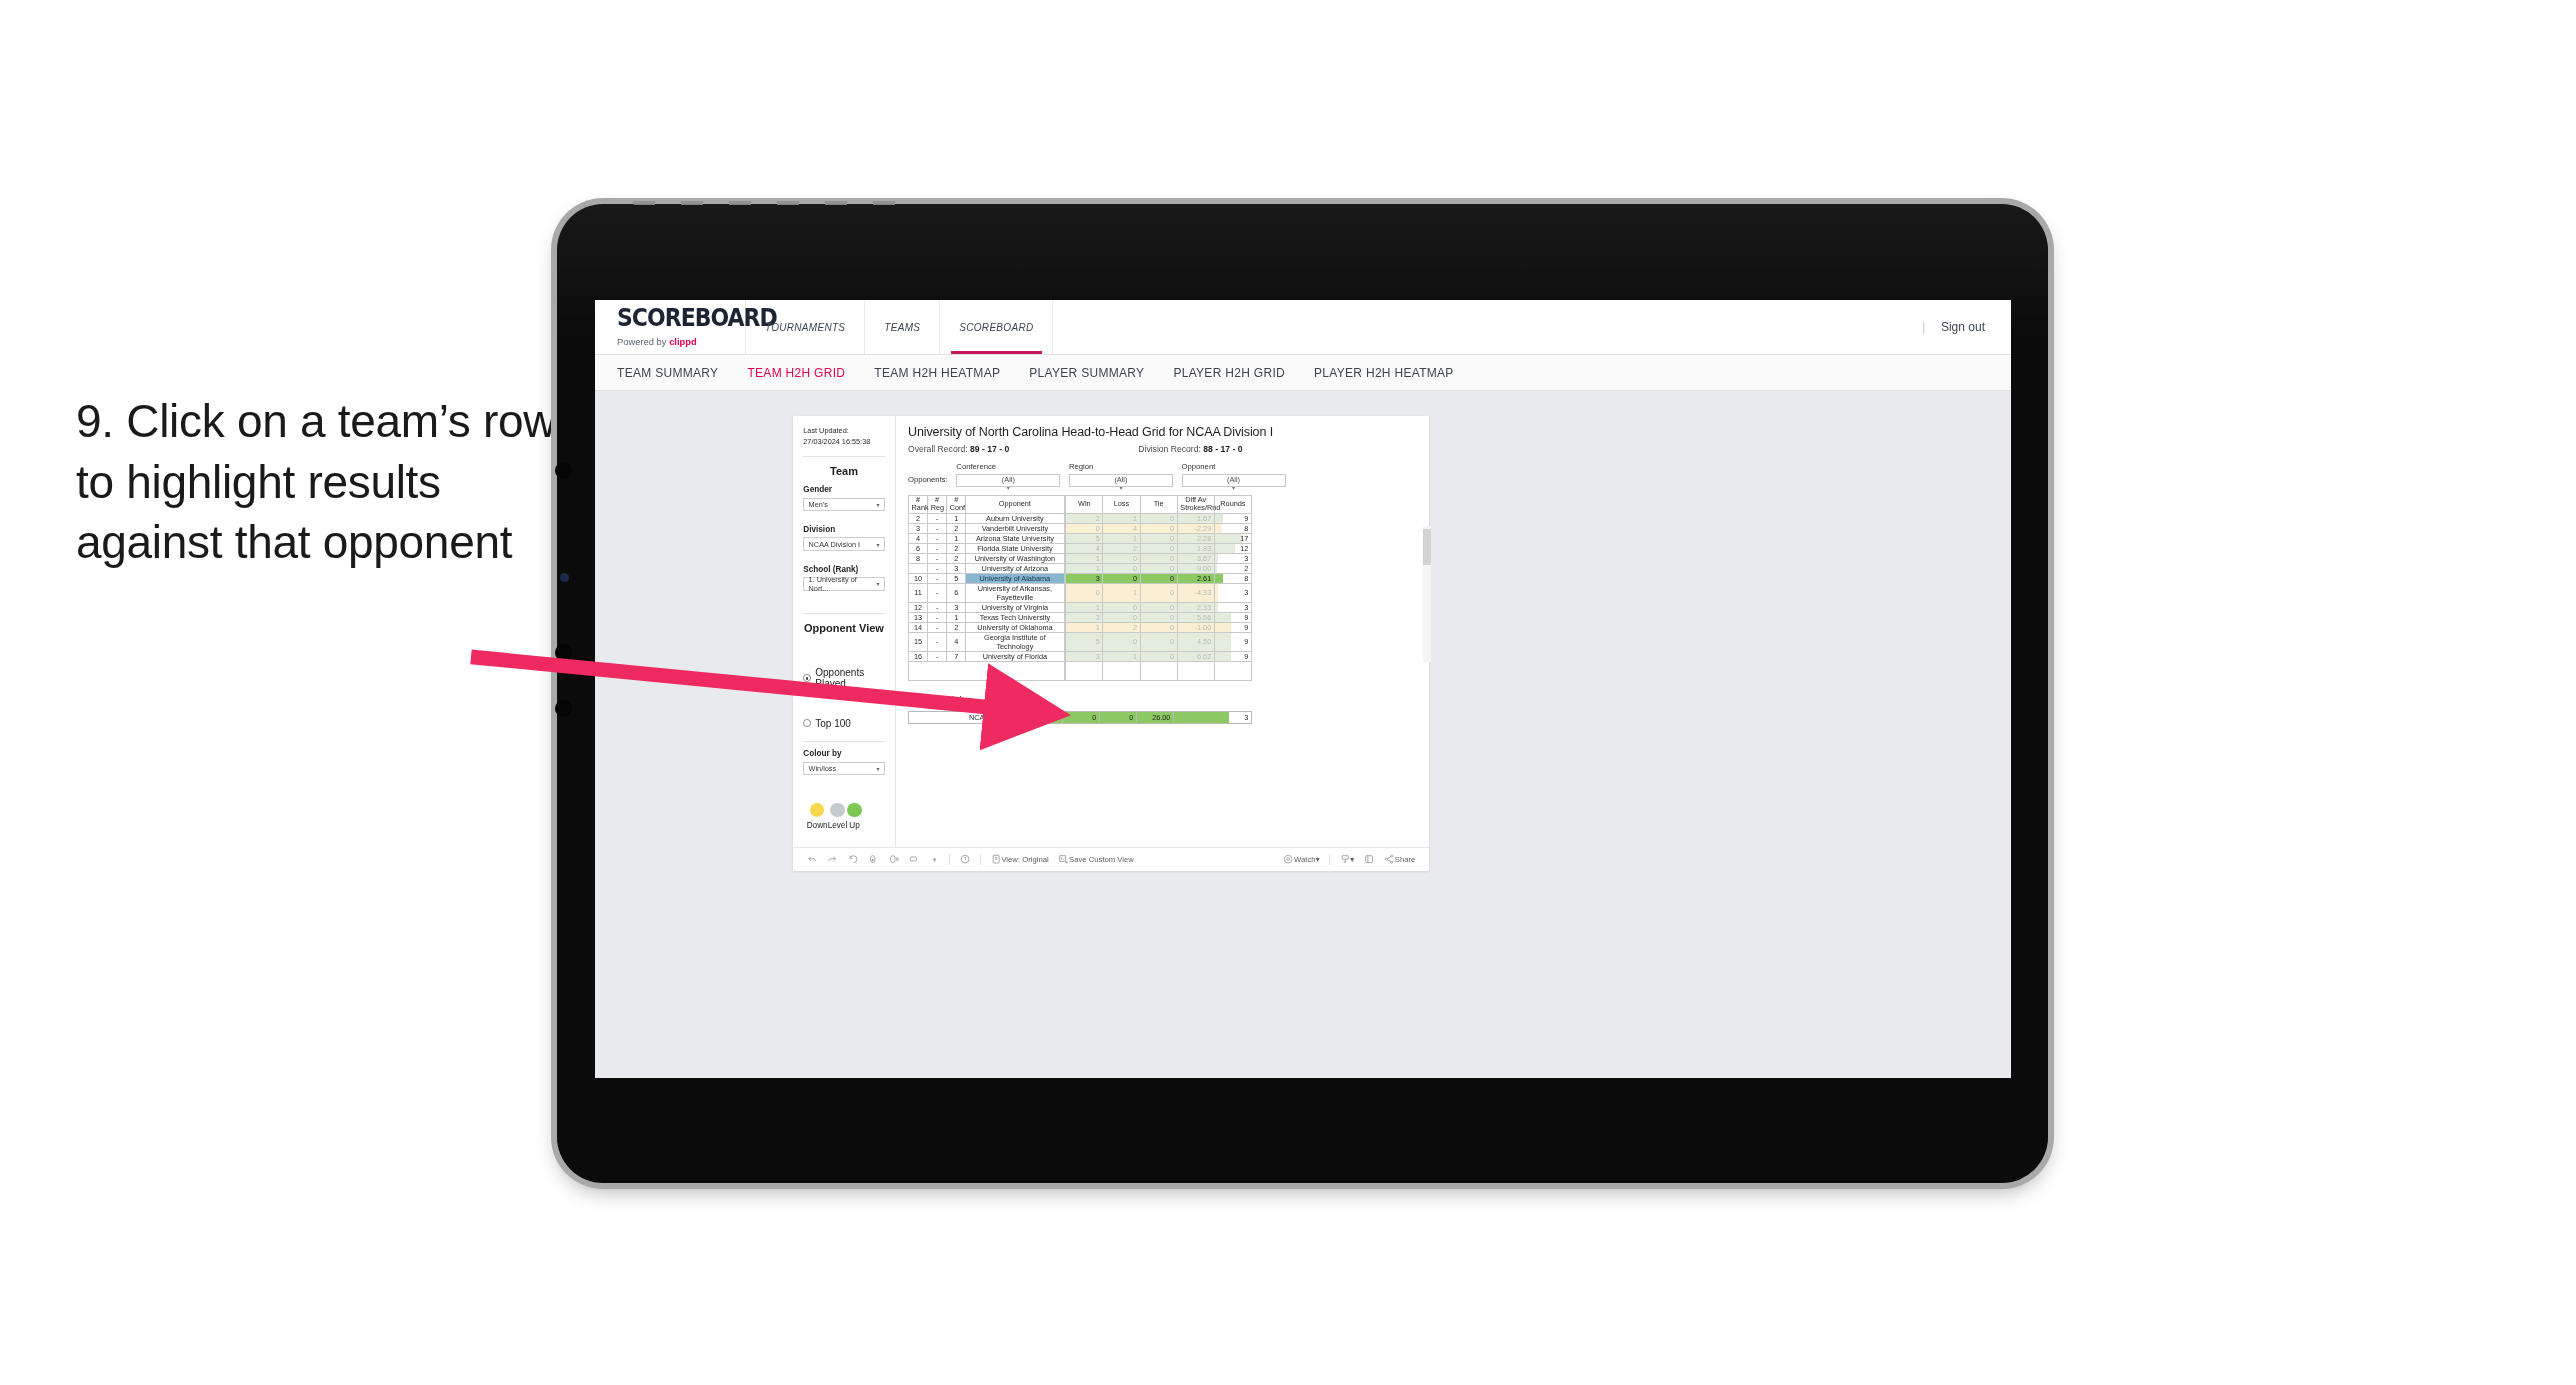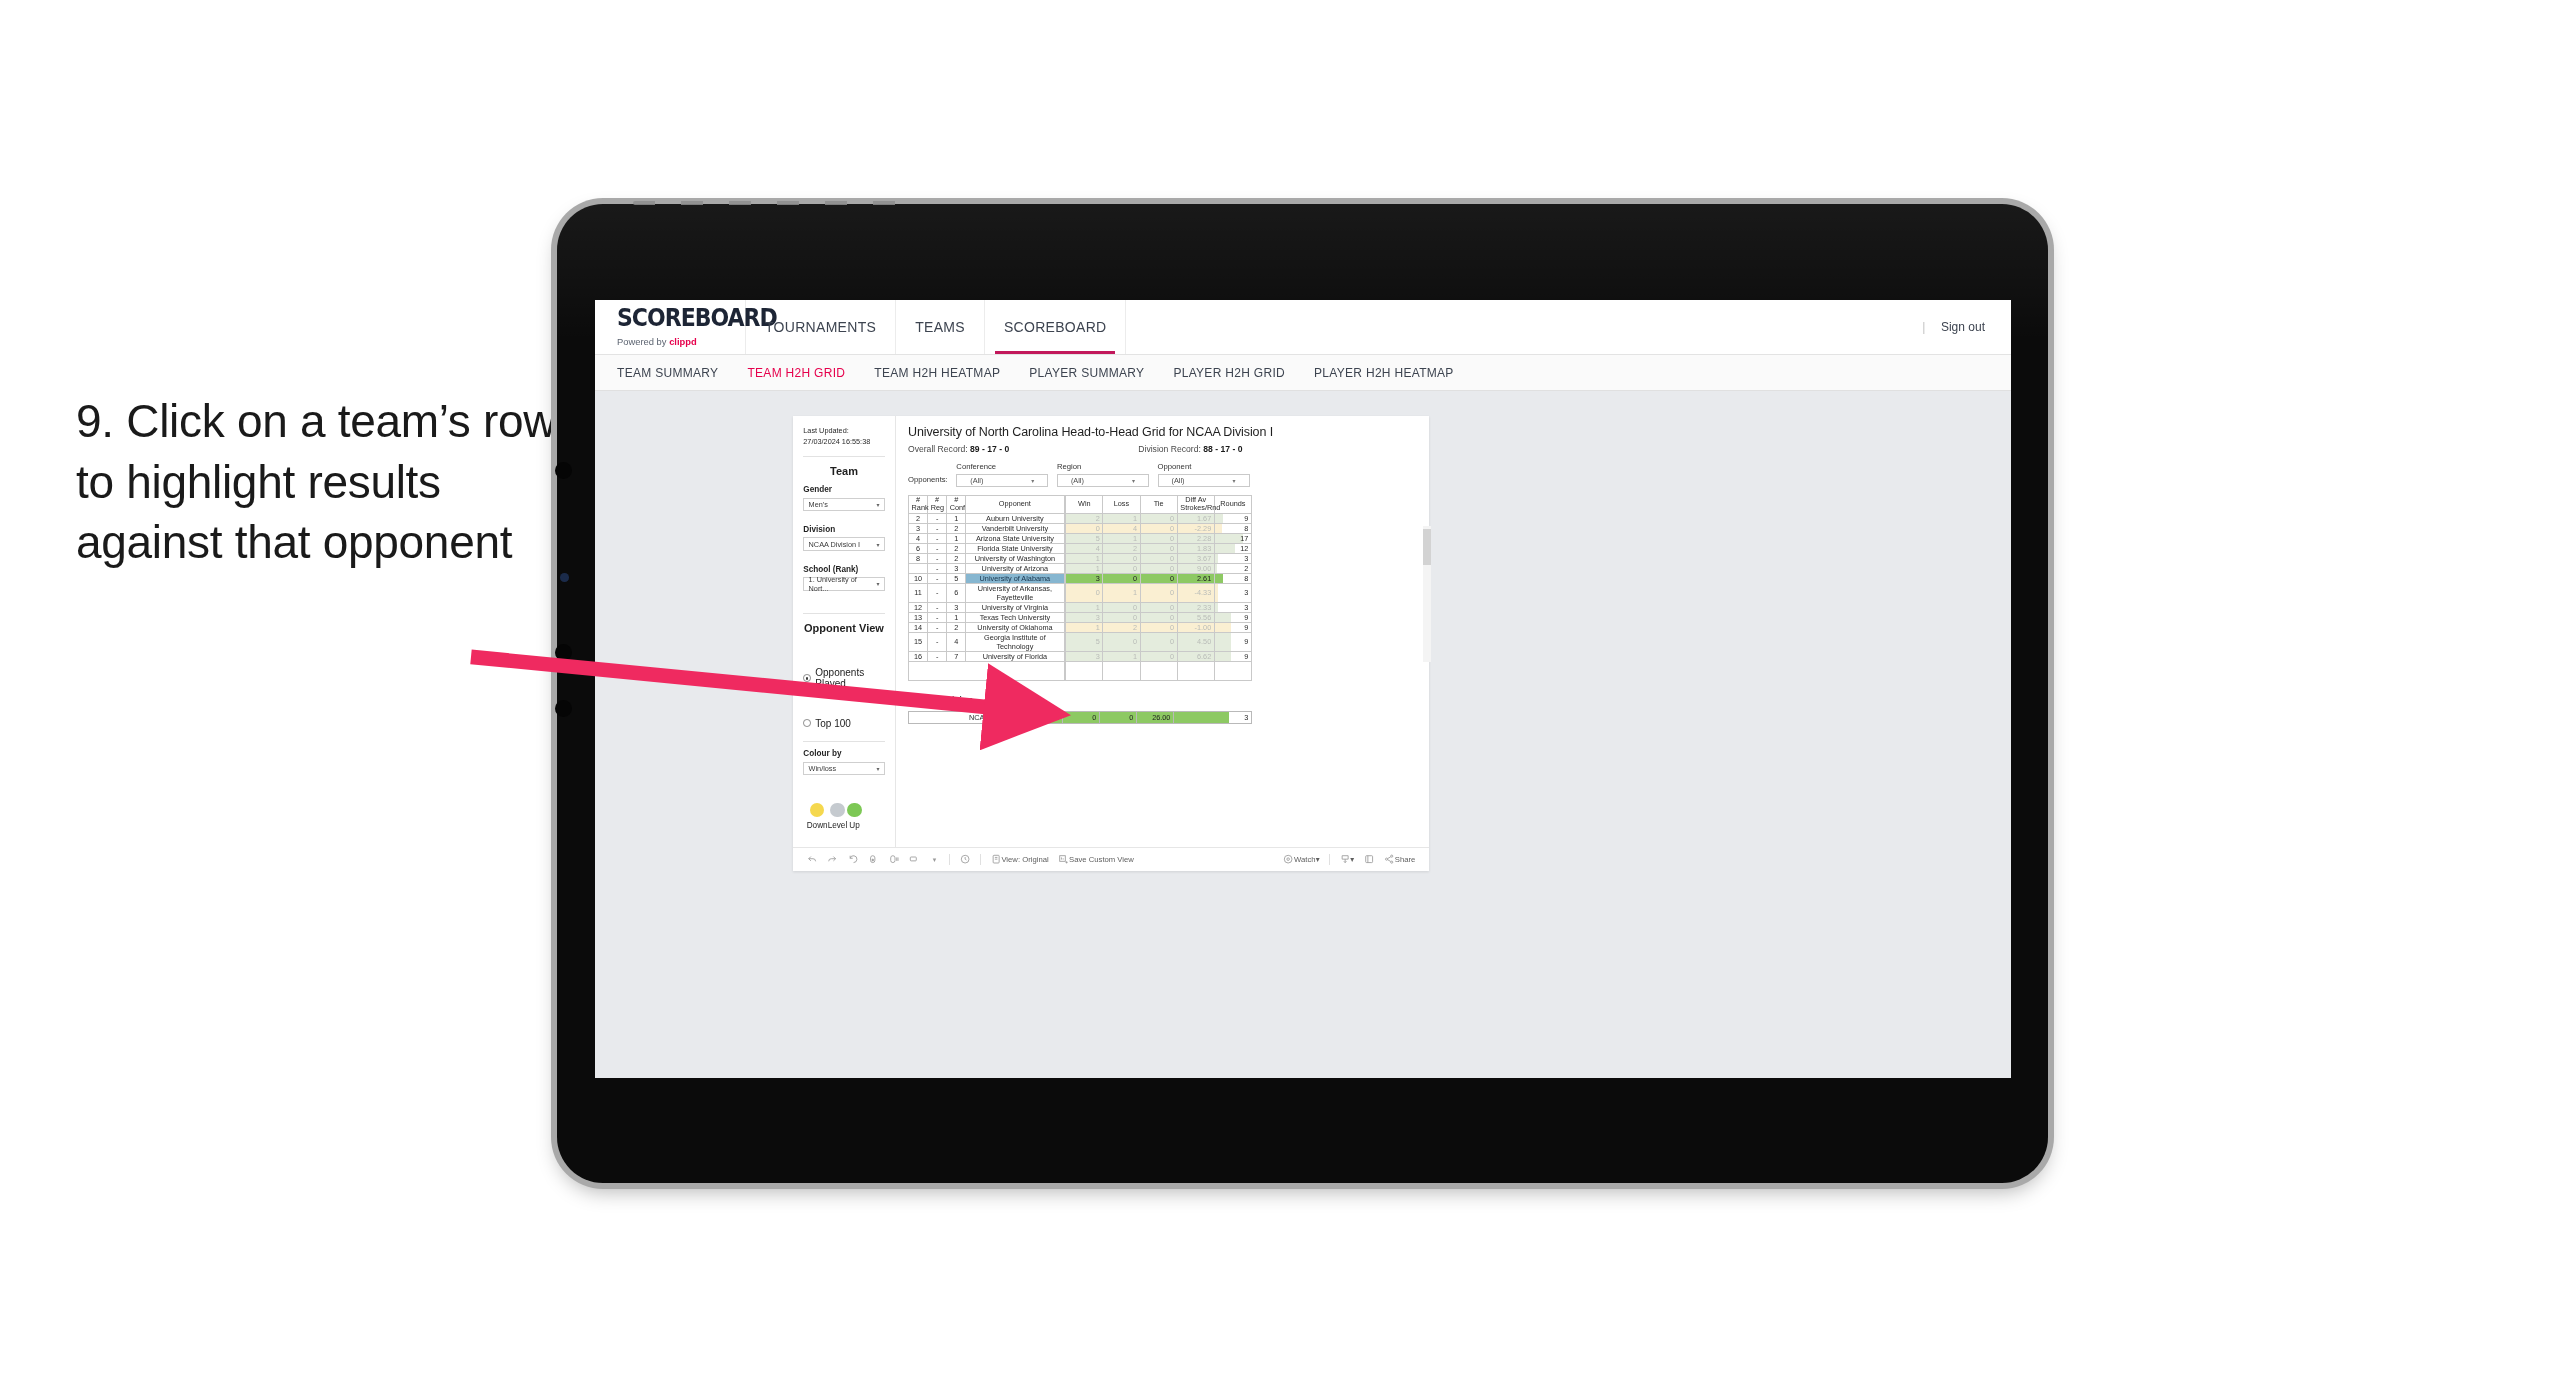--- a/index.html
+++ b/index.html
@@ -78,23 +78,24 @@
     font-family: "DejaVu Sans", sans-serif;
     font-weight: 700; font-size: 22px; letter-spacing: -1px;
     color: #1d2535; line-height: 1; transform: scaleY(1.12); transform-origin: left bottom;
   }
   .brand-sub { font-size: 9.4px; color:#5b6370; margin-top: 6px; }
   .brand-sub b { color:#e6004c; font-weight:700; }
 
   .navitems { display:flex; align-items:stretch; }
   .navitem {
     display:flex; align-items:center; padding: 0 19px;
-    font-size: 14px; color: #3d4450; letter-spacing:0.3px;
+    font-size: 10px; color: #3d4450; letter-spacing:0.3px;
     border-right: 0.9px solid #ececec; position: relative;
     cursor: pointer;
+    font-style: italic;
   }
   .navitem:first-child { border-left: none; }
   .navitem.active::after {
     content:""; position:absolute; left: 10.3px; right: 10.3px; bottom: 0;
     height: 3.4px; background: #c2185b;
   }
   .navright {
     margin-left: auto; display:flex; align-items:center; gap:15.5px;
     padding-right: 26px; font-size: 12px; color: #3d4450;
   }
@@ -148,23 +149,23 @@
   .vt { font-size: 12.5px; color: #1f1f1f; letter-spacing:-0.1px; }
   .recs { display:flex; margin-top: 5.2px; font-size: 8.6px; color:#4a4a4a; }
   .recs .r2 { margin-left: 129px; }
   .recs b { color:#1a1a1a; }
 
   .filters { display:flex; align-items:flex-end; gap: 8.6px; margin-top: 8.6px; }
   .flabel-inline { font-size: 7.7px; color:#333; padding-bottom: 2.6px; }
   .fcol { display:flex; flex-direction:column; }
   .fcol .cap { font-size: 7.7px; color:#333; margin-bottom: 2.6px; }
   .fsel {
-    width: 92px; height: 13px; border:0.9px solid #c9c9c9; background:#fff;
+    width: 104px; height: 13px; border:0.9px solid #c9c9c9; background:#fff;
     display:flex; align-items:center; justify-content:space-between;
-    padding:0 13px; font-size: 7.3px; color:#4a4a4a; cursor:pointer;
+    padding:0 6px; font-size: 7.3px; color:#4a4a4a; cursor:pointer;flex-direction:column;
   }
   .fsel .car { font-size:6px; color:#777; }
 
   
   .gridwrap { margin-top: 7.7px; position: relative; }
   table.grid { border-collapse: collapse; width: 344px; table-layout: fixed; }
   table.grid th, table.grid td {
     border: 0.9px solid #c9c9c9; font-size: 7.3px; color:#2b2b2b;
     height: 10px; padding: 0 2.6px; vertical-align: middle;
   }

